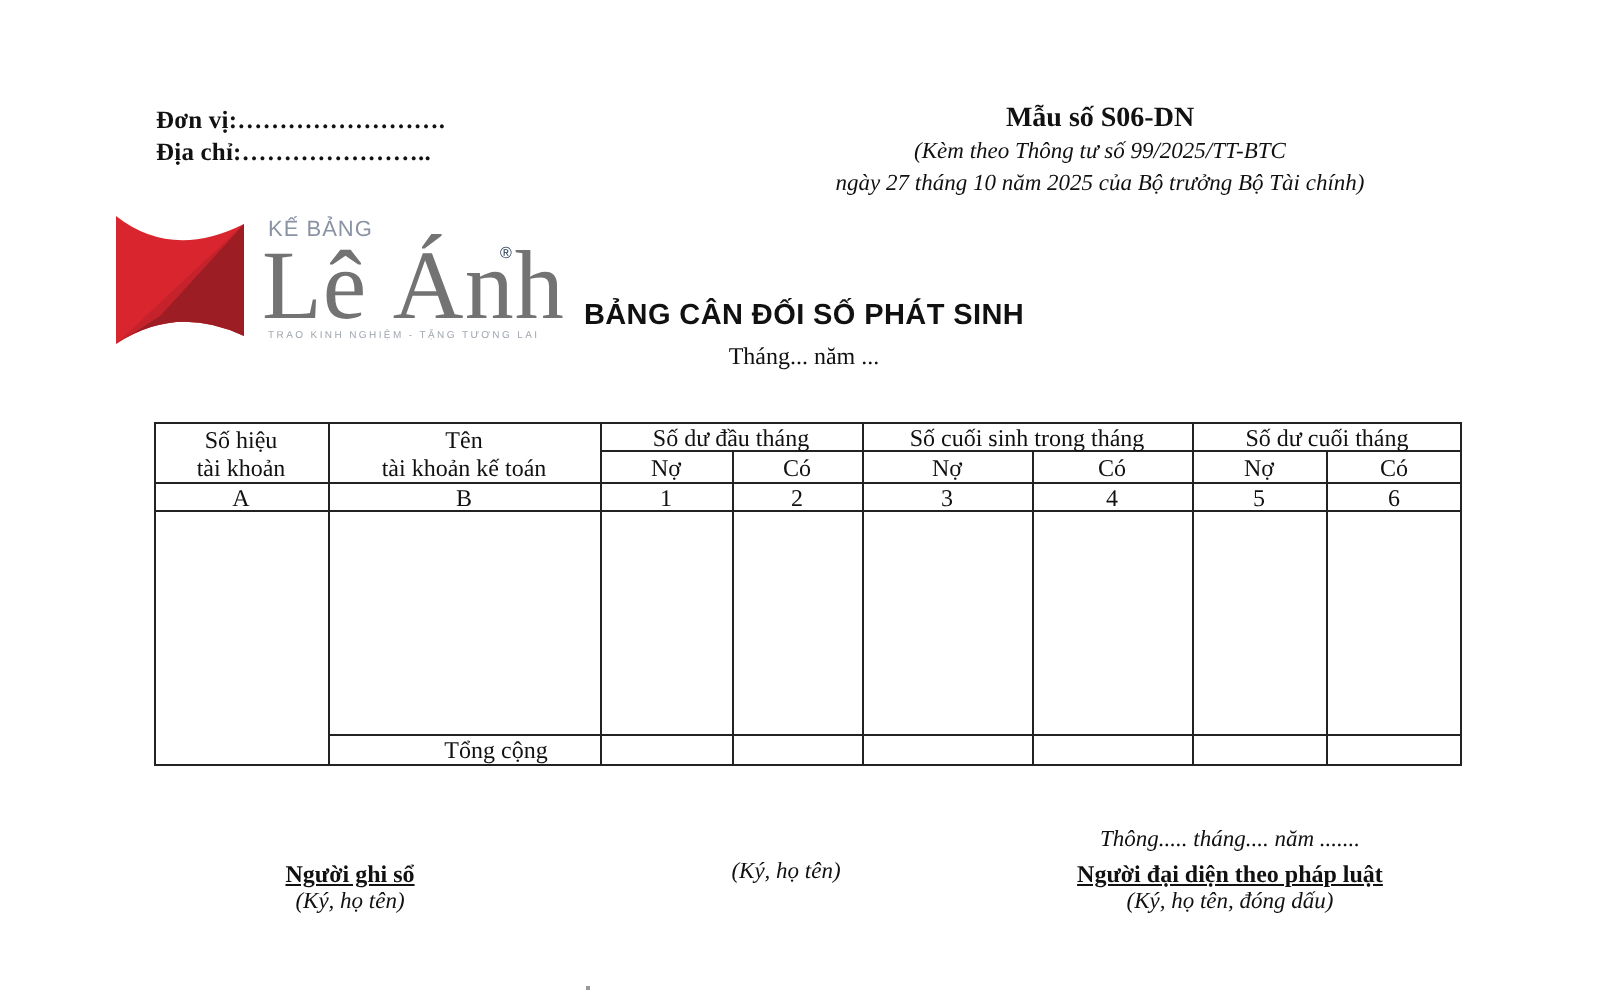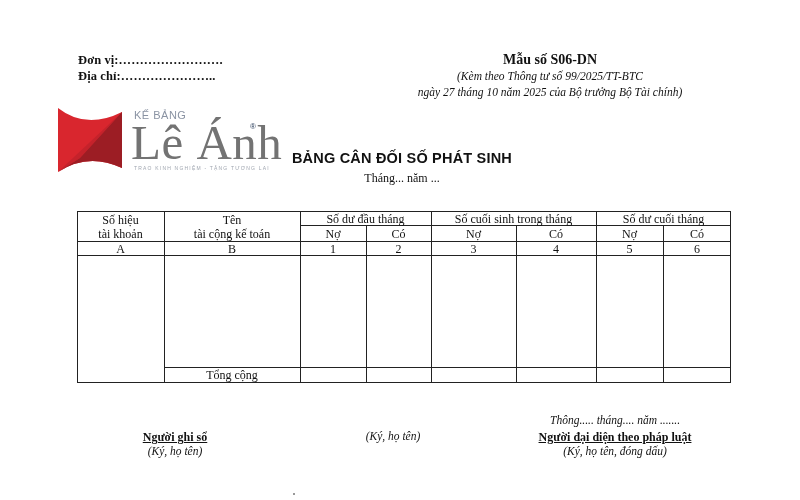--- a/index.html
+++ b/index.html
@@ -90,21 +90,21 @@
   <div class="vl" style="left:354px; top:0; height:172px;"></div>
   <div class="vl" style="left:439px; top:14px; height:158px;"></div>
   <div class="vl" style="left:519px; top:0; height:172px;"></div>
   <div class="vl" style="left:586px; top:14px; height:158px;"></div>
   <div class="vl" style="left:653px; top:0; height:172px;"></div>
 
   <div class="cell" style="left:0; top:3px; width:87px;">Số hiệu</div>
   <div class="cell" style="left:0; top:17px; width:87px;">tài khoản</div>
 
   <div class="cell" style="left:87px; top:3px; width:136px;">Tên</div>
-  <div class="cell" style="left:87px; top:17px; width:136px;">tài cộng kế toán</div>
+  <div class="cell" style="left:87px; top:17px; width:136px;">tài khoản kế toán</div>
 
   <div class="cell" style="left:223px; top:2px; width:131px;">Số dư đầu tháng</div>
   <div class="cell" style="left:354px; top:2px; width:165px;">Số cuối sinh trong tháng</div>
   <div class="cell" style="left:519px; top:2px; width:135px;">Số dư cuối tháng</div>
 
   <div class="cell" style="left:223px; top:17px; width:66px;">Nợ</div>
   <div class="cell" style="left:289px; top:17px; width:65px;">Có</div>
   <div class="cell" style="left:354px; top:17px; width:85px;">Nợ</div>
   <div class="cell" style="left:439px; top:17px; width:80px;">Có</div>
   <div class="cell" style="left:519px; top:17px; width:67px;">Nợ</div>
@@ -114,21 +114,21 @@
   <div class="cell" style="left:87px; top:32px; width:136px;">B</div>
   <div class="cell" style="left:223px; top:32px; width:66px;">1</div>
   <div class="cell" style="left:289px; top:32px; width:65px;">2</div>
   <div class="cell" style="left:354px; top:32px; width:85px;">3</div>
   <div class="cell" style="left:439px; top:32px; width:80px;">4</div>
   <div class="cell" style="left:519px; top:32px; width:67px;">5</div>
   <div class="cell" style="left:586px; top:32px; width:68px;">6</div>
 
   <div class="cell" style="left:0; top:45px; width:654px; height:111px;"></div>
 
-  <div class="cell" style="left:87px; top:158px; width:136px;">Tổng cộng</div>
+  <div class="cell" style="left:87px; top:158px; width:136px;padding-left:16px;">Tổng cộng</div>
 </div>
 
 <div class="abs sig" style="left:515px; top:414px; width:200px;">
   <div class="date">Thông..... tháng.... năm .......</div>
 </div>
 
 <div class="abs sig" style="left:100px; top:430px; width:150px;">
   <div class="role">Người ghi sổ</div>
   <div class="note">(Ký, họ tên)</div>
 </div>

